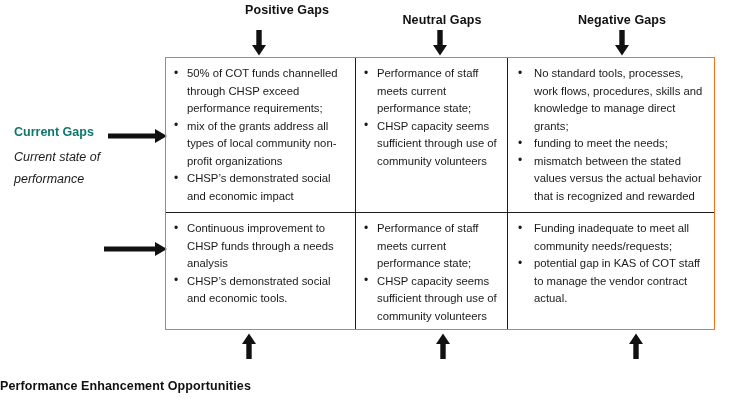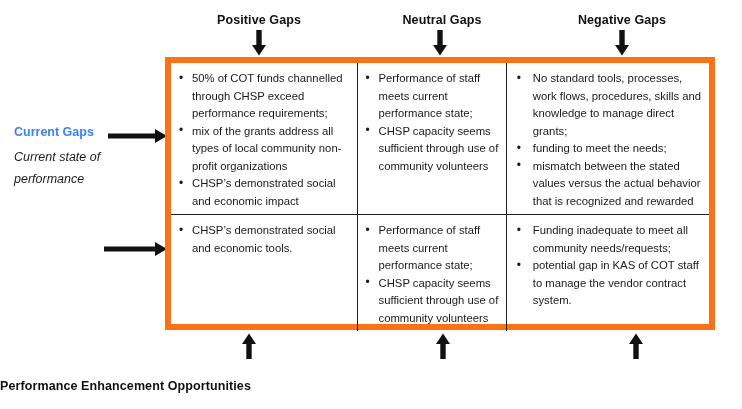--- a/index.html
+++ b/index.html
@@ -19,21 +19,21 @@
   
   .col-header {
     position: absolute;
     font-size: 12.5px;
     font-weight: bold;
     color: #111111;
     letter-spacing: 0.1px;
     white-space: nowrap;
     text-align: center;
   }
-  #hdr-positive { left: 189px; top: 13px; width: 140px; }
+  #hdr-positive { left: 189px; top: 3px; width: 140px; text-align: right; }
   #hdr-neutral  { left: 372px; top: 13px; width: 140px; }
   #hdr-negative { left: 552px; top: 13px; width: 140px; }
 
   
   .arrow-down, .arrow-up {
     position: absolute;
     width: 22px;
     height: 26px;
   }
   .arrow-right {
@@ -54,42 +54,42 @@
   #arrow-right-future  { left: 104px; top: 241px; width: 64px; }
 
   
   .row-label-group { position: absolute; }
   #label-current { left: 14px; top: 124px; width: 150px; }
   #label-future  { left: 12px; top: 237px; width: 150px; }
 
   .row-label-title {
     font-size: 12.5px;
     font-weight: bold;
-    color: #3b82f6;
+    color: #0f766e;
     white-space: nowrap;
     line-height: 16px;
   }
   .row-label-sub {
     font-size: 12.5px;
     font-style: italic;
     color: #1a1a1a;
     line-height: 22px;
     margin-top: 6px;
     width: 132px;
   }
 
   
   #matrix {
     position: absolute;
     left: 165px;
     top: 57px;
     width: 550px;
     height: 273px;
     box-sizing: border-box;
-    border: 6px solid #f97316;
+    border: 1px solid #f97316;
     display: flex;
     flex-direction: column;
   }
   .matrix-row {
     display: flex;
     box-sizing: border-box;
   }
   #row-current { height: 155px; border-bottom: 1px solid #1c1c1c; }
   #row-future  { height: 116px; }
 
@@ -201,33 +201,34 @@
         <li>No standard tools, processes, work flows, procedures, skills and knowledge to manage direct grants;</li>
         <li>funding to meet the needs;</li>
         <li>mismatch between the stated values versus the actual behavior that is recognized and rewarded</li>
       </ul>
     </div>
   </div>
 
   <div class="matrix-row" id="row-future">
     <div class="matrix-cell cell-positive">
       <ul class="bullets">
+        <li>Continuous improvement to CHSP funds through a needs analysis</li>
         <li>CHSP’s demonstrated social and economic tools.</li>
       </ul>
     </div>
     <div class="matrix-cell cell-neutral">
       <ul class="bullets">
         <li>Performance of staff meets current performance state;</li>
         <li>CHSP capacity seems sufficient through use of community volunteers</li>
       </ul>
     </div>
     <div class="matrix-cell cell-negative">
       <ul class="bullets">
         <li>Funding inadequate to meet all community needs/requests;</li>
-        <li>potential gap in KAS of COT staff to manage the vendor contract system.</li>
+        <li>potential gap in KAS of COT staff to manage the vendor contract actual.</li>
       </ul>
     </div>
   </div>
 
 </div>
 
 <div class="arrow-up" id="arrow-up-positive">
   <svg width="22" height="26" viewBox="0 0 22 26">
       <path d="M11 0.5 L18 11 h-4.3 v15 H8.3 V11 H4 Z" fill="#111111"></path>
     </svg>

